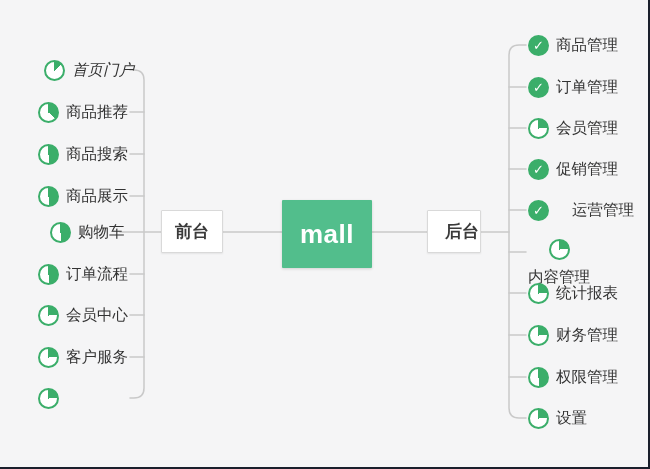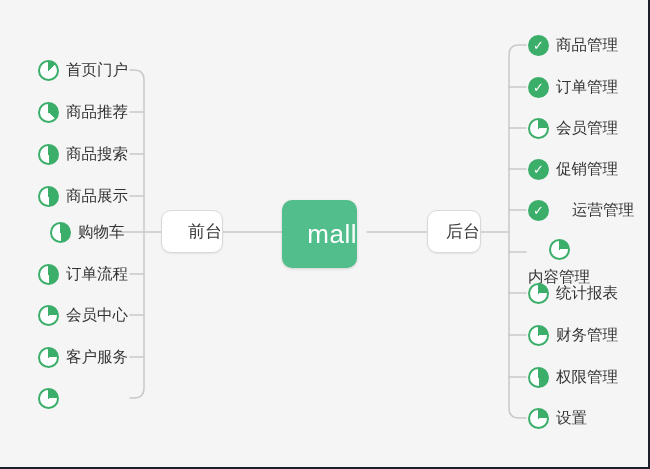--- a/index.html
+++ b/index.html
@@ -21,23 +21,24 @@
     width: 650px; height: 469px;
   }
   svg.connectors path {
     fill: none;
     stroke: var(--line, #c9c9c9);
     stroke-width: 1.5;
     stroke-linecap: round;
   }
   .node {
     position: absolute;
-    display: flex; align-items: center; justify-content: flex-end;
+    display: flex; align-items: center; justify-content: center;
     box-sizing: border-box;
-    border-radius: 10px;
+    border-radius: 1px;
+    font-weight: bold;
   }
   .node.root {
     background: var(--mall-green, #52be8c);
     color: #ffffff;
     font-size: 26px;
     letter-spacing: 0.5px;
     box-shadow: 0 1px 3px rgba(0,0,0,0.15);
   }
   .node.branch {
     background: #ffffff;
@@ -109,32 +110,32 @@
     <path d="M509 87 H526"></path>
     <path d="M509 128 H526"></path>
     <path d="M509 169 H526"></path>
     <path d="M509 210 H526"></path>
     <path d="M509 252 H526"></path>
     <path d="M509 293 H526"></path>
     <path d="M509 335 H526"></path>
     <path d="M509 377 H526"></path>
   </svg>
 
-  <div class="node root" style="left:282px; top:200px; width:75px; height:68px;">
+  <div class="node root" style="left:282px; top:200px; width:90px; height:68px;">
     <span>mall</span>
   </div>
 
   <div class="node branch" style="left:161px; top:210px; width:62px; height:43px;">
     <span>前台</span>
   </div>
   <div class="node branch" style="left:427px; top:210px; width:54px; height:43px;padding-left:16px;">
     <span>后台</span>
   </div>
 
-  <div class="row" style="left:38px; top:57px;">
+  <div class="row" style="left:44px; top:57px;font-style:italic;">
     <span class="icon" data-icon="pie-1-8"></span>
     <span class="label">首页门户</span>
   </div>
   <div class="row" style="left:38px; top:99px;">
     <span class="icon" data-icon="pie-3-8"></span>
     <span class="label">商品推荐</span>
   </div>
   <div class="row" style="left:38px; top:141px;">
     <span class="icon" data-icon="pie-1-2"></span>
     <span class="label">商品搜索</span>

